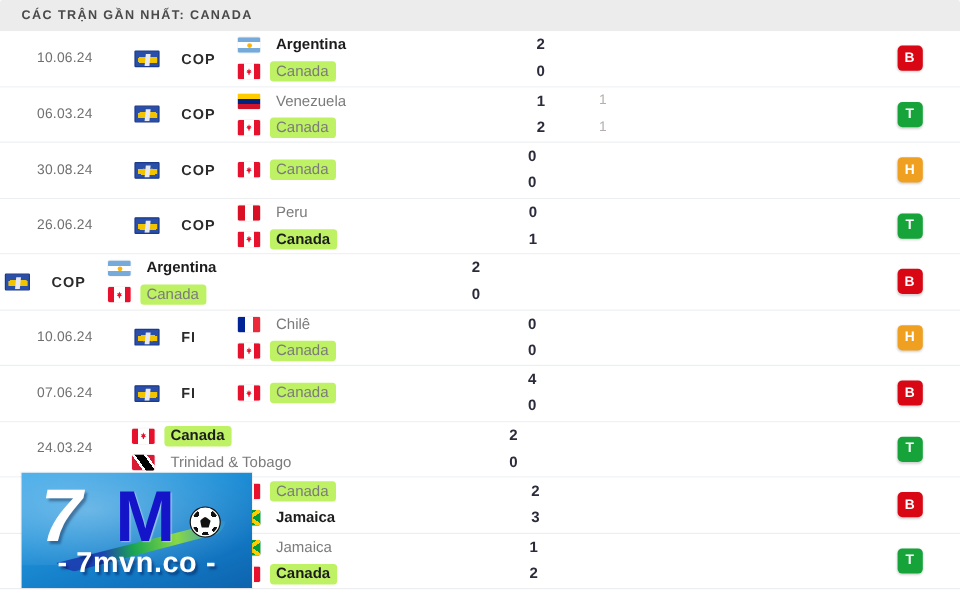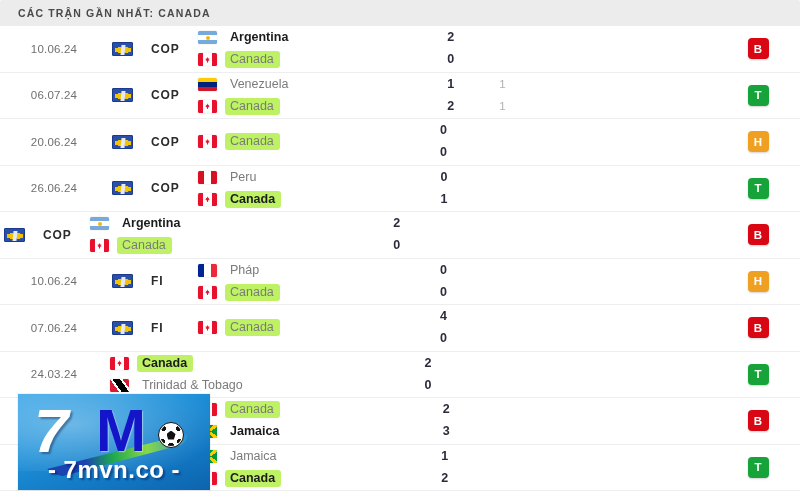--- a/index.html
+++ b/index.html
@@ -328,21 +328,21 @@
         <div class="cell-ht">
           <span class="ht-val"></span>
           <span class="ht-val"></span>
         </div>
         <div class="cell-spacer"></div>
         <div class="cell-badge">
           <span class="badge badge-B">B</span>
         </div>
       </div>
       <div class="match-row">
-        <div class="cell-date">06.07.24</div>
+        <div class="cell-date">06.03.24</div>
         <div class="cell-comp">
           <span class="comp-icon"></span>
           <span class="comp-name">COP</span>
         </div>
         <div class="cell-teams">
           <div class="team-line">
             <span class="flag flag-venezuela"></span>
             <span class="team-name">Venezuela</span>
           </div>
           <div class="team-line">
@@ -357,21 +357,21 @@
         <div class="cell-ht">
           <span class="ht-val">1</span>
           <span class="ht-val">1</span>
         </div>
         <div class="cell-spacer"></div>
         <div class="cell-badge">
           <span class="badge badge-T">T</span>
         </div>
       </div>
       <div class="match-row">
-        <div class="cell-date">20.06.24</div>
+        <div class="cell-date">30.08.24</div>
         <div class="cell-comp">
           <span class="comp-icon"></span>
           <span class="comp-name">COP</span>
         </div>
         <div class="cell-teams">
           <div class="team-line">
             <span class="flag flag-canada"></span>
             <span class="team-name hl">Canada</span>
           </div>
         </div>
@@ -447,21 +447,21 @@
       </div>
       <div class="match-row">
         <div class="cell-date">10.06.24</div>
         <div class="cell-comp">
           <span class="comp-icon"></span>
           <span class="comp-name">FI</span>
         </div>
         <div class="cell-teams">
           <div class="team-line">
             <span class="flag flag-france"></span>
-            <span class="team-name">Pháp</span>
+            <span class="team-name">Chilê</span>
           </div>
           <div class="team-line">
             <span class="flag flag-canada"></span>
             <span class="team-name hl">Canada</span>
           </div>
         </div>
         <div class="cell-score">
           <span class="score-val">0</span>
           <span class="score-val">0</span>
         </div>

